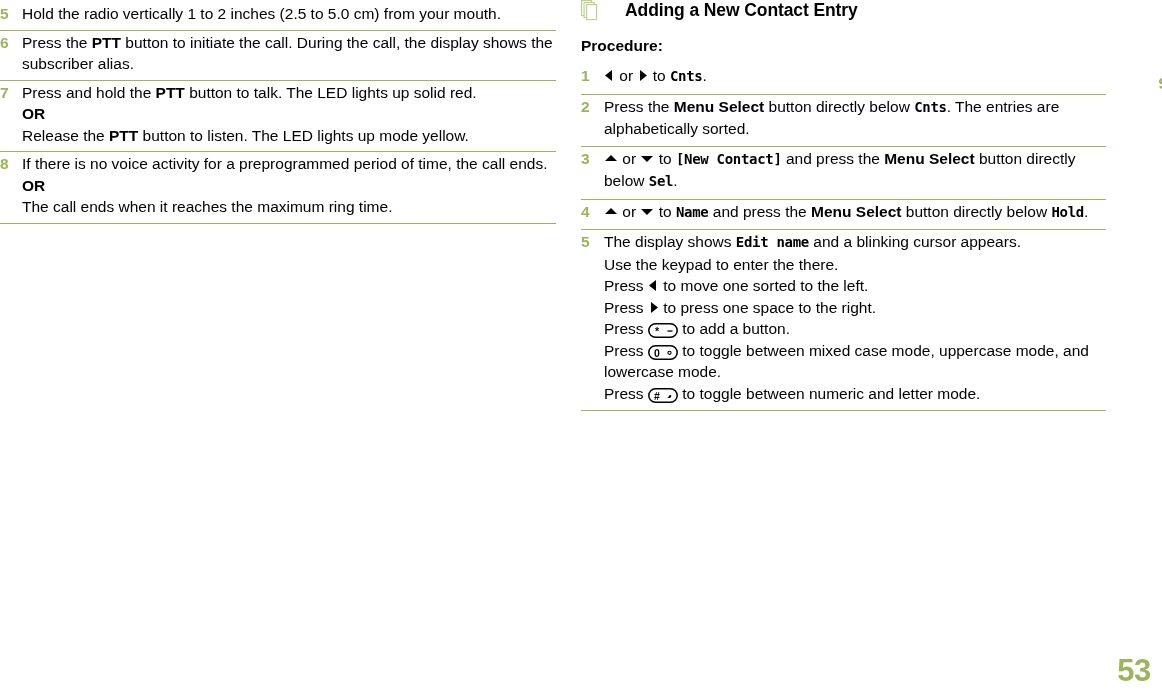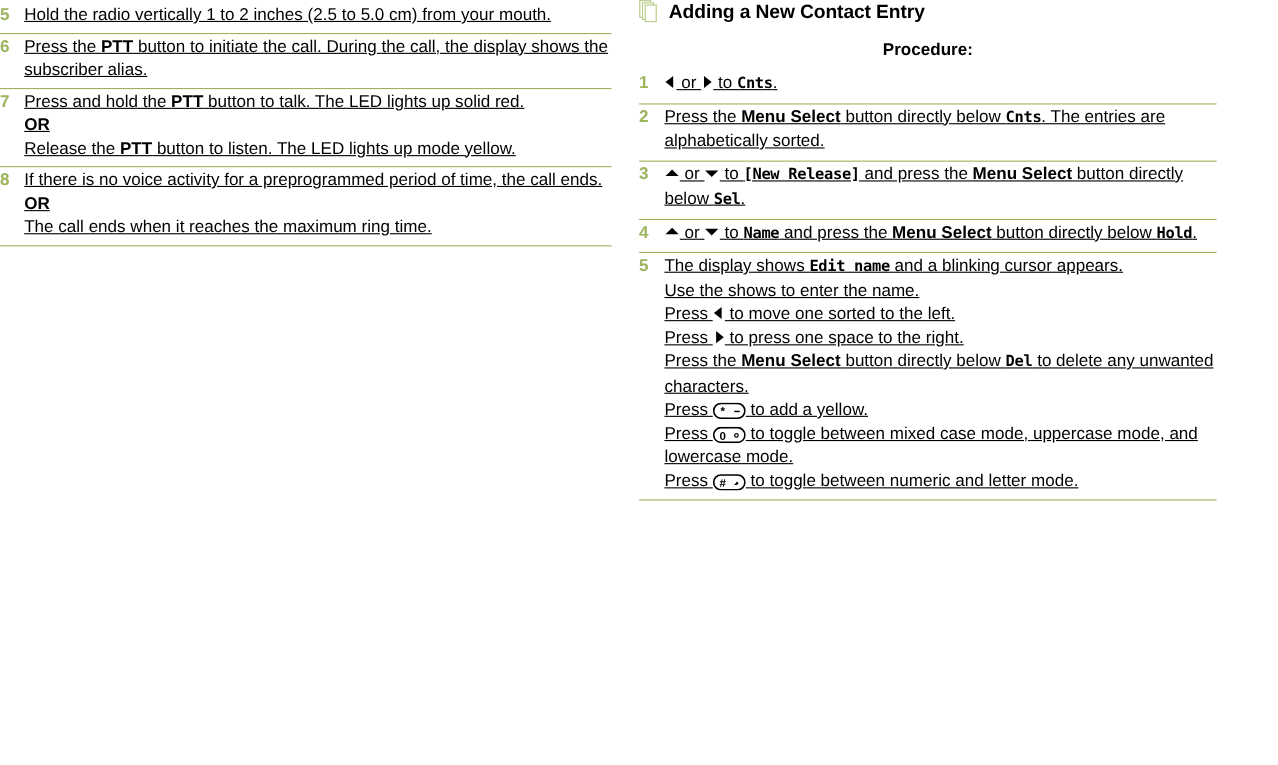--- a/index.html
+++ b/index.html
@@ -52,21 +52,21 @@
   }
   .step-body {
     flex: 1 1 auto;
     font-size: 15.5px;
     line-height: 21.5px;
     padding-top: 1px;
   }
   .col-right .step-num { width: 23px; }
   .col-right .step     { padding-bottom: 6px; }
 
-  .step-body .ln { display: block; text-decoration: underline; }
+  .step-body .ln { display: block; }
 
   b, .b { font-weight: bold; }
 
   
   .lcd {
     font-family: "DejaVu Sans Mono", monospace;
     font-weight: bold;
     font-size: 14px;
     letter-spacing: -0.3px;
   }
@@ -76,28 +76,28 @@
     display: flex;
     align-items: center;
     gap: 9px;
     margin: 0 0 16px 0;
     padding-left: 0px;
   }
   .heading-title {
     font-size: 17.5px;
     font-weight: bold;
     letter-spacing: -0.1px;
+    margin-left: 17px;
   }
   .stack-icon { width: 18px; height: 21px; display: block; }
 
   .procedure-label {
     font-size: 15.5px;
     font-weight: bold;
     margin: 0 0 7px 0;
-    text-align: center;
   }
 
   
   .nav {
     display: inline-block;
     vertical-align: -1px;
     width: 11px;
     height: 13px;
   }
   .nav svg { display: block; }
@@ -216,59 +216,62 @@
             <span class="ln"><span>Press the </span><b>Menu Select</b><span> button directly below </span><span class="lcd">Cnts</span><span>. The entries are alphabetically sorted.</span></span>
           </div>
         </div>
         <div class="step">
           <div class="step-num">3</div>
           <div class="step-body">
             <span class="ln"><span class="nav" style="width: 14px;"><svg viewBox="0 0 14 13" width="14" height="13">
                   <polygon points="1,9 13,9 7,3" fill="#000"></polygon>
                 </svg></span><span> or </span><span class="nav" style="width: 14px;"><svg viewBox="0 0 14 13" width="14" height="13">
                   <polygon points="1,4 13,4 7,10" fill="#000"></polygon>
-                </svg></span><span> to </span><span class="lcd">[New Release]</span><span> and press the </span><b>Menu Select</b><span> button directly below </span><span class="lcd">Sel</span><span>.</span></span>
+                </svg></span><span> to </span><span class="lcd">[New Contact]</span><span> and press the </span><b>Menu Select</b><span> button directly below </span><span class="lcd">Sel</span><span>.</span></span>
           </div>
         </div>
         <div class="step">
           <div class="step-num">4</div>
           <div class="step-body">
             <span class="ln"><span class="nav" style="width: 14px;"><svg viewBox="0 0 14 13" width="14" height="13">
                   <polygon points="1,9 13,9 7,3" fill="#000"></polygon>
                 </svg></span><span> or </span><span class="nav" style="width: 14px;"><svg viewBox="0 0 14 13" width="14" height="13">
                   <polygon points="1,4 13,4 7,10" fill="#000"></polygon>
                 </svg></span><span> to </span><span class="lcd">Name</span><span> and press the </span><b>Menu Select</b><span> button directly below </span><span class="lcd">Hold</span><span>.</span></span>
           </div>
         </div>
         <div class="step">
           <div class="step-num">5</div>
           <div class="step-body">
             <span class="ln"><span>The display shows </span><span class="lcd">Edit name</span><span> and a blinking cursor appears.</span></span>
-            <span class="ln"><span>Use the shows to enter the name.</span></span>
+            <span class="ln"><span>Use the keypad to enter the there.</span></span>
             <span class="ln"><span>Press </span><span class="nav"><svg viewBox="0 0 11 13" width="11" height="13">
                   <polygon points="8,1 8,12 1,6.5" fill="#000"></polygon>
                 </svg></span><span> to move one sorted to the left.</span></span>
             <span class="ln"><span>Press </span><span class="nav"><svg viewBox="0 0 11 13" width="11" height="13">
                   <polygon points="3,1 3,12 10,6.5" fill="#000"></polygon>
                 </svg></span><span> to press one space to the right.</span></span>
-            <span class="ln"><span>Press the </span><b>Menu Select</b><span> button directly below </span><span class="lcd">Del</span><span> to delete any unwanted characters.</span></span>
             <span class="ln"><span>Press </span><span class="key"><svg viewBox="0 0 30 15" width="30" height="15">
                   <rect x="0.8" y="0.8" width="28.4" height="13.4" rx="6.7" ry="6.7" fill="#fff" stroke="#000" stroke-width="1.5"></rect>
                   <text x="9" y="11.6" font-family="Liberation Sans, sans-serif" font-size="10.5" font-weight="bold" text-anchor="middle" fill="#000">*</text>
                   <rect x="19.5" y="7.4" width="5" height="1.3" fill="#000"></rect>
-                </svg></span><span> to add a yellow.</span></span>
+                </svg></span><span> to add a button.</span></span>
             <span class="ln"><span>Press </span><span class="key"><svg viewBox="0 0 30 15" width="30" height="15">
                   <rect x="0.8" y="0.8" width="28.4" height="13.4" rx="6.7" ry="6.7" fill="#fff" stroke="#000" stroke-width="1.5"></rect>
                   <text x="9" y="11.6" font-family="Liberation Sans, sans-serif" font-size="10.5" font-weight="bold" text-anchor="middle" fill="#000">0</text>
                   <circle cx="21.5" cy="7.8" r="1.6" fill="none" stroke="#000" stroke-width="1.1"></circle>
                 </svg></span><span> to toggle between mixed case mode, uppercase mode, and lowercase mode.</span></span>
             <span class="ln"><span>Press </span><span class="key"><svg viewBox="0 0 30 15" width="30" height="15">
                   <rect x="0.8" y="0.8" width="28.4" height="13.4" rx="6.7" ry="6.7" fill="#fff" stroke="#000" stroke-width="1.5"></rect>
                   <text x="9" y="11.6" font-family="Liberation Sans, sans-serif" font-size="10.5" font-weight="bold" text-anchor="middle" fill="#000">#</text>
                   <path d="M19.4 9.6 q2.4 0.9 3.6 -0.6 q0.9 -1.2 -0.5 -1.9 q-1.4 -0.6 -1.2 0.8" fill="#000"></path>
                 </svg></span><span> to toggle between numeric and letter mode.</span></span>
           </div>
         </div>
       </div>
   </div>
 
+  <div class="sidetab">
+    <div class="sidetab-text">Advanced Features</div>
+    <div class="page-number">53</div>
+  </div>
 
 </div>
 
 </body></html>

